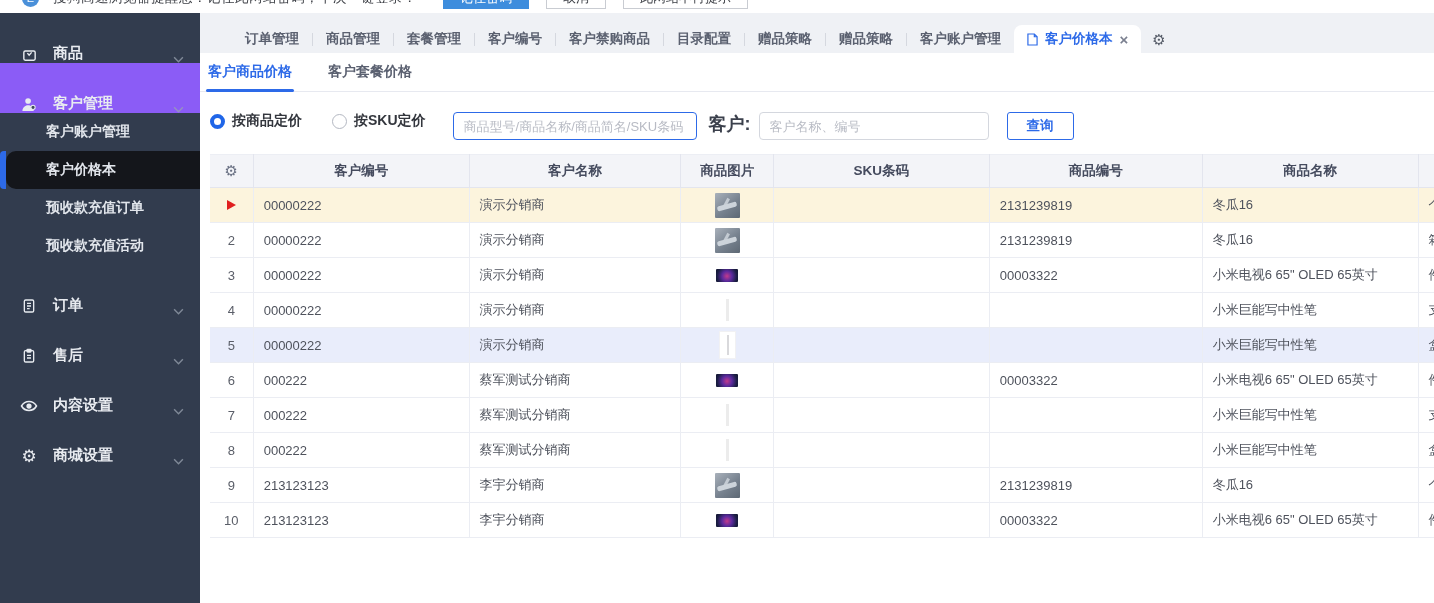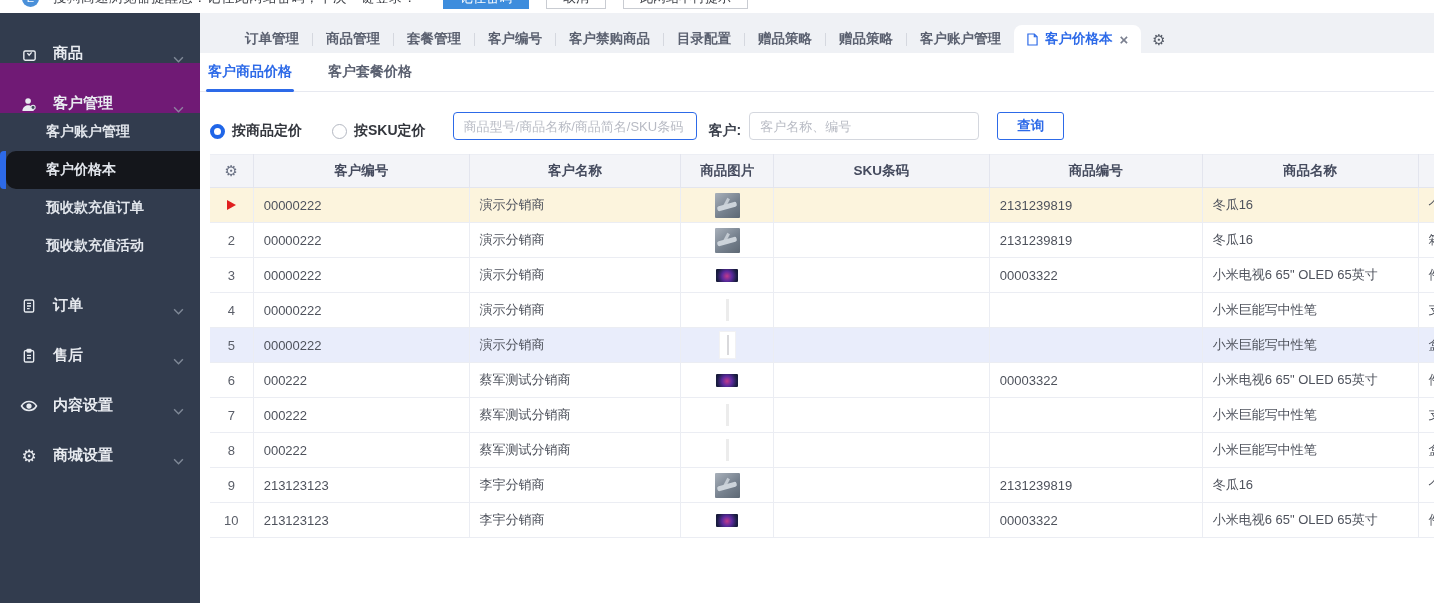--- a/index.html
+++ b/index.html
@@ -15,21 +15,21 @@
   .notice-msg { margin-left:14px; font-size:13.5px; color:#3c3f45; letter-spacing:.5px; }
   .n-btn { height:22px; line-height:20px; font-size:13px; padding:0 16px; margin-left:17px; border:1px solid #c9ccd2;
     background:#fff; color:#3c3f45; cursor:pointer; }
   .n-btn.primary { background:#3e8ddd; border-color:#3e8ddd; color:#fff; margin-left:26px; }
 
   
   .sidebar { position:absolute; left:0; top:13px; bottom:0; width:200px; background:#323c4e; z-index:2; }
   .side-item { height:50px; display:flex; align-items:flex-end; padding:0 16px 0 20px; color:#e8ebf0;
     font-size:15px; font-weight:600; cursor:pointer; }
   .side-item .lbl { margin-left:15px; flex:1; }
-  .side-item.open { background:#701a75; }
+  .side-item.open { background:#8b5cf6; }
   .icon16 { width:18px; height:18px; flex:0 0 auto; display:flex; align-items:center; justify-content:center; }
   .chev { flex:0 0 auto; opacity:.75; }
   .sub-item { height:38px; display:flex; align-items:center; padding-left:46px; color:#e2e6ec; font-size:14px;
     font-weight:600; cursor:pointer; }
   .sub-item.active { background:#14161b; border-radius:10px 0 0 10px; margin-left:6px; padding-left:40px; position:relative; }
   .sub-item.active::before { content:""; position:absolute; left:-6px; top:0; bottom:0; width:6px;
     background:#2d6ae8; border-radius:4px 0 0 4px; }
   .gear-glyph { font-size:17px; line-height:1; color:#e8ebf0; }
 
   
@@ -44,30 +44,30 @@
   .tab-close { color:#7b8materiel; color:#7b8090; font-size:15px; line-height:1; cursor:pointer; }
   .strip-gear { font-size:15px; color:#565c68; margin-left:11px; cursor:pointer; line-height:1; }
 
   .subtabs { height:39px; border-bottom:1px solid #e7e9f0; display:flex; align-items:stretch; gap:36px;
     padding-left:8px; flex:0 0 auto; }
   .subtab { display:flex; align-items:center; font-size:14px; font-weight:600; color:#5a6070; position:relative; cursor:pointer; }
   .subtab.active { color:#2d6ae8; }
   .subtab.active::after { content:""; position:absolute; left:-2px; right:-2px; bottom:-1px; height:3px;
     background:#2d6ae8; border-radius:2px; }
 
-  .filters { display:flex; align-items:flex-end; padding:20px 0 14px 10px; flex:0 0 auto; }
+  .filters { display:flex; align-items:flex-start; padding:20px 0 14px 10px; flex:0 0 auto; }
   .radio-wrap { display:flex; align-items:center; gap:7px; cursor:pointer; }
   .radio { width:15px; height:15px; border-radius:50%; background:#fff; flex:0 0 auto; }
   .radio.on { border:4.5px solid #2066e8; }
   .radio.off { border:1px solid #b4b8c2; }
   .radio-lbl { font-size:14px; color:#33363d; font-weight:600; }
   .inp { height:28px; border-radius:4px; font-size:13px; padding:0 10px; color:#333; outline:none; }
   .inp::placeholder { color:#b8bbc4; }
   .inp.focus { border:1px solid #2d6ae8; width:244px; margin-left:27px; }
-  .cust-lbl { font-size:14px; color:#3b404c; font-weight:600; margin-left:12px; }
+  .cust-lbl { font-size:18px; color:#3b404c; font-weight:600; margin-left:12px; }
   .inp.normal { border:1px solid #d4d7de; width:230px; margin-left:8px; }
   .btn-query { margin-left:18px; height:28px; padding:0 19px; background:#fff; border:1px solid #2d6ae8;
     color:#2d6ae8; font-size:13.5px; border-radius:3px; cursor:pointer; font-weight:600; }
 
   
   .table-wrap { margin-left:10px; overflow:hidden; flex:1; }
   table { border-collapse:collapse; table-layout:fixed; width:1295px; }
   thead th { height:33px; background:#f3f4f8; border-right:1px solid #e3e5ee; border-top:1px solid #eceef4;
     border-bottom:1px solid #e3e5ee; font-size:13.5px; font-weight:600; color:#454b5e; text-align:center; }
   tbody td { height:35px; border-right:1px solid #ebedf3; border-bottom:1px solid #ebedf3;

